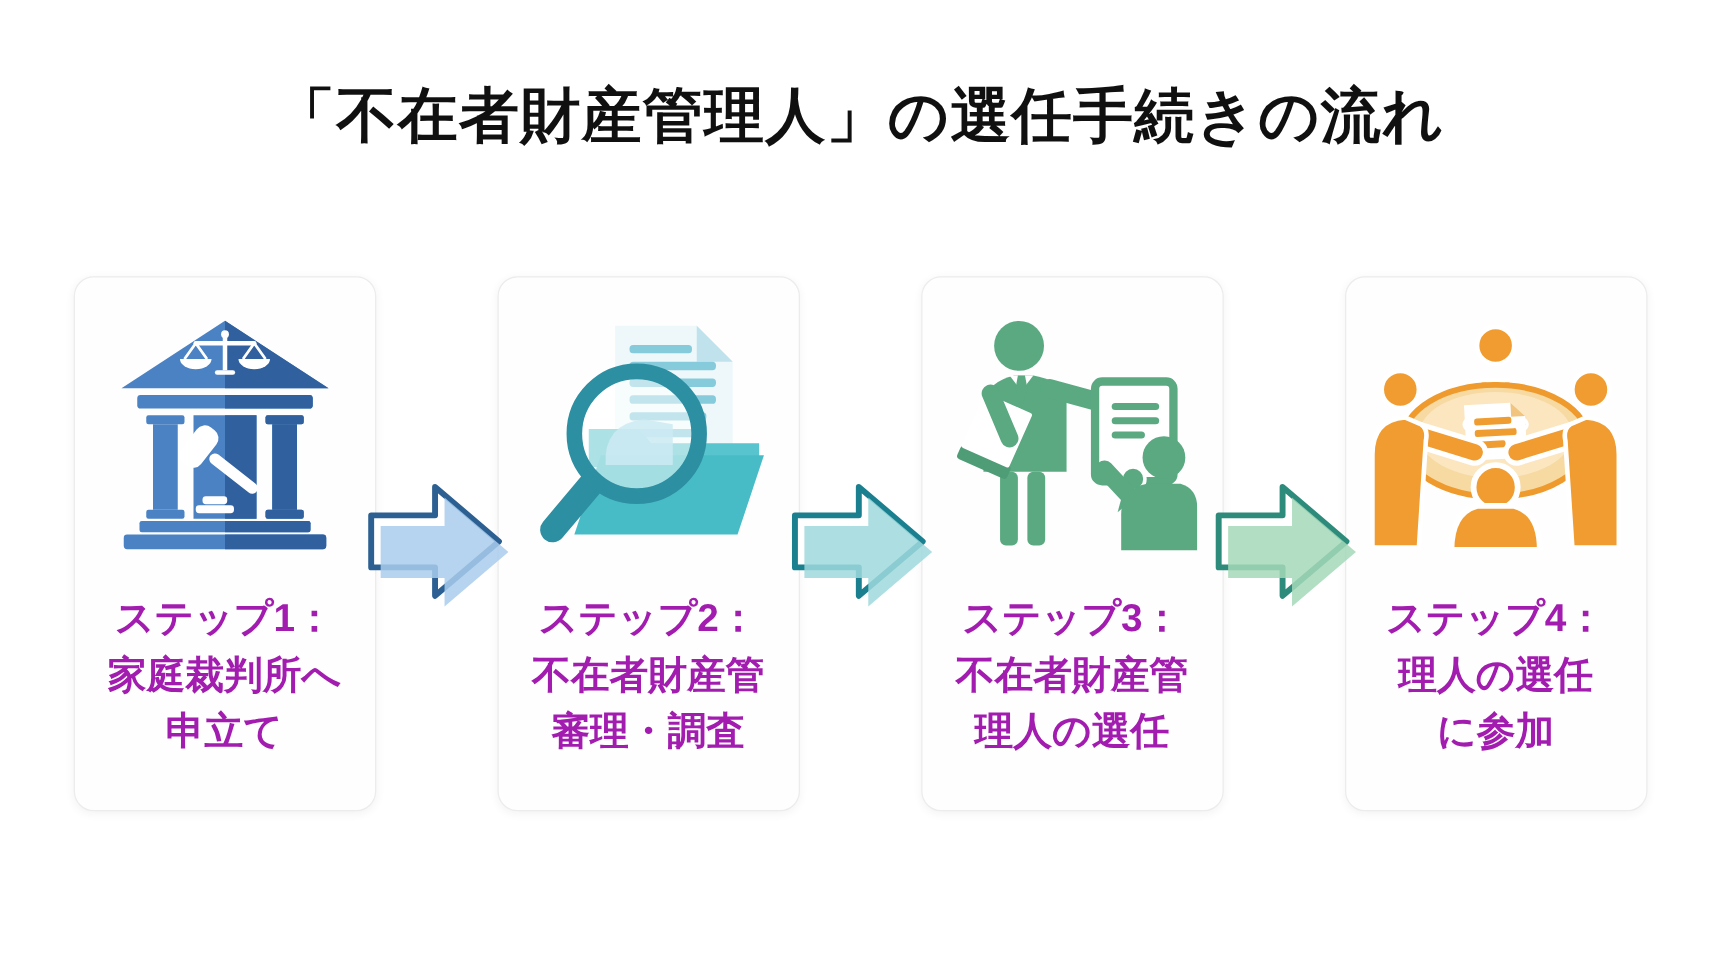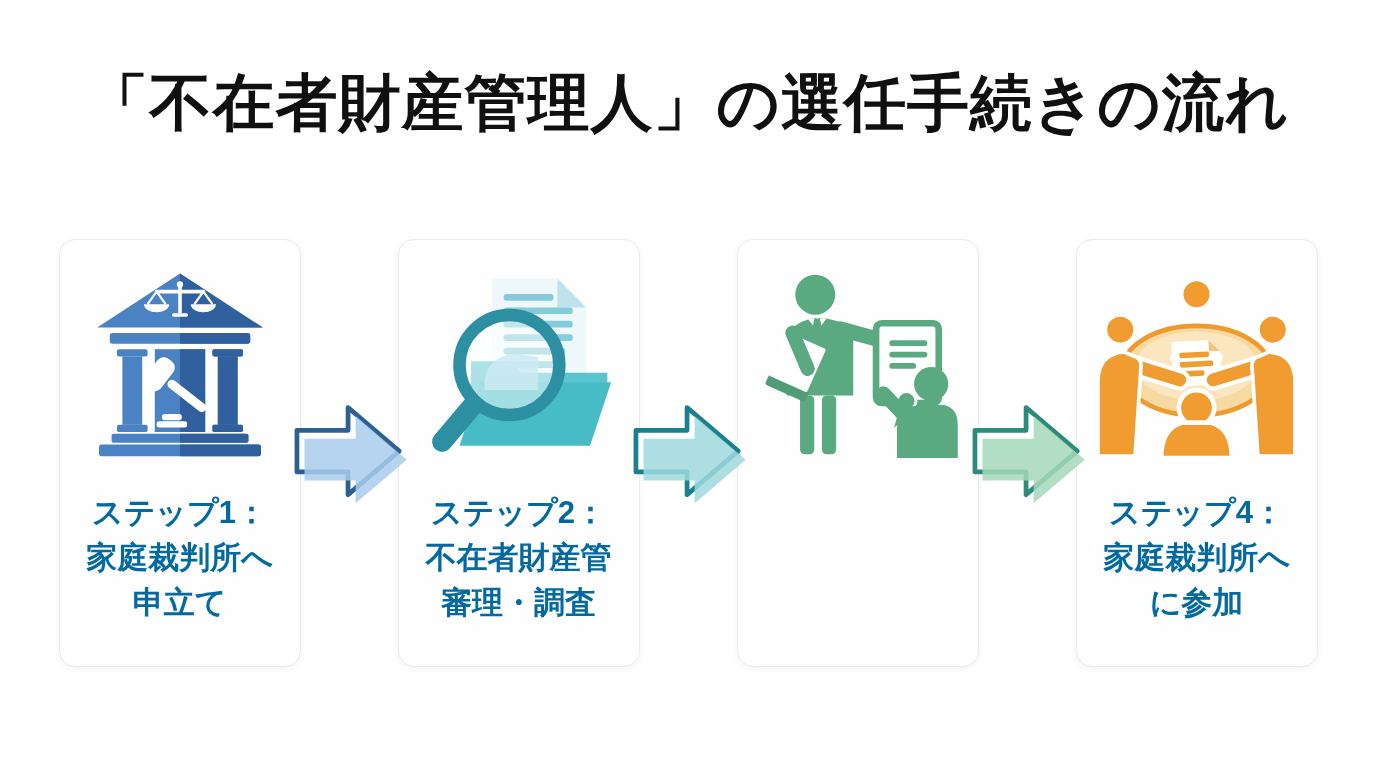--- a/index.html
+++ b/index.html
@@ -7,21 +7,21 @@
     width:1376px; height:768px;
     background:#ffffff;
     overflow:hidden;
     font-family:"Liberation Sans","DejaVu Sans",sans-serif;
   }
   .page{ width:1376px; height:768px; position:relative; }
 
   .title{
     margin:64px 0 0 0;
     text-align:center;
-    font-size:62px;
+    font-size:48px;
     font-weight:700;
     letter-spacing:1px;
     color:#101010;
     line-height:1.25;
   }
 
   .flow-row{
     margin-top:97px;
     display:flex;
     justify-content:center;
@@ -47,21 +47,21 @@
     display:flex;
     align-items:center;
     justify-content:center;
   }
 
   .step-label{
     margin-top:26px;
     font-size:31px;
     font-weight:700;
     line-height:45px;
-    color:#0369a1;
+    color:#a21caf;
     text-align:center;
     white-space:pre-line;
   }
 
   .arrow-slot{
     width:97px;
     flex-shrink:0;
     position:relative;
     height:426px;
   }
@@ -205,20 +205,23 @@
           </g>
           <path d="M149,144 L143,166 L154,157 Z" fill="#5aa981"></path>
           <path d="M163,144 L169,166 L158,157 Z" fill="#5aa981"></path>
           <circle cx="156" cy="138" r="10" fill="#5aa981" stroke="#ffffff" stroke-width="3"></circle>
 
           <line x1="160" y1="160" x2="132" y2="130" stroke="#5aa981" stroke-width="15" stroke-linecap="round"></line>
           <circle cx="182" cy="120" r="18" fill="#5aa981"></circle>
           <path d="M146,198 L146,168 Q146,146 168,142 L196,142 Q210,146 210,162 L210,198 Z" fill="#5aa981"></path>
         </svg>
       </div>
+      <div class="step-label">ステップ3：
+不在者財産管
+理人の選任</div>
     </div>
 
     <div class="arrow-slot">
       <svg viewBox="0 0 122 112" width="116" height="106">
         <path class="arrow-outline" d="M6,32 H60 V8 L114,54 L60,100 V76 H6 Z" fill="#ffffff" stroke="#2d8b7b" stroke-width="5" stroke-linejoin="round"></path>
         <path class="arrow-fill" d="M6,32 H60 V8 L114,54 L60,100 V76 H6 Z" transform="translate(8,9)" fill="#a4d8b8" opacity="0.85"></path>
       </svg>
     </div>
 
     <div class="step-card">
@@ -252,18 +255,18 @@
           <line x1="180" y1="100" x2="128" y2="116" stroke="#ffffff" stroke-width="23" stroke-linecap="round"></line>
           <line x1="180" y1="100" x2="128" y2="116" stroke="#f09c30" stroke-width="14" stroke-linecap="round"></line>
           <circle cx="192" cy="62" r="16" fill="#f09c30" stroke="#ffffff" stroke-width="4"></circle>
           <path d="M216,198 L216,118 Q216,88 188,86 L174,92 Q168,96 170,106 L176,198 Z" fill="#f09c30" stroke="#ffffff" stroke-width="4"></path>
 
           <circle cx="110" cy="146" r="19" fill="#f09c30" stroke="#ffffff" stroke-width="5"></circle>
           <path d="M72,200 Q72,168 94,162 L126,162 Q148,168 148,200 Z" fill="#f09c30" stroke="#ffffff" stroke-width="5"></path>
         </svg>
       </div>
       <div class="step-label">ステップ4：
-家庭裁判所へ
+理人の選任
 に参加</div>
     </div>
 
   </div>
 </div>
 
 </body></html>

